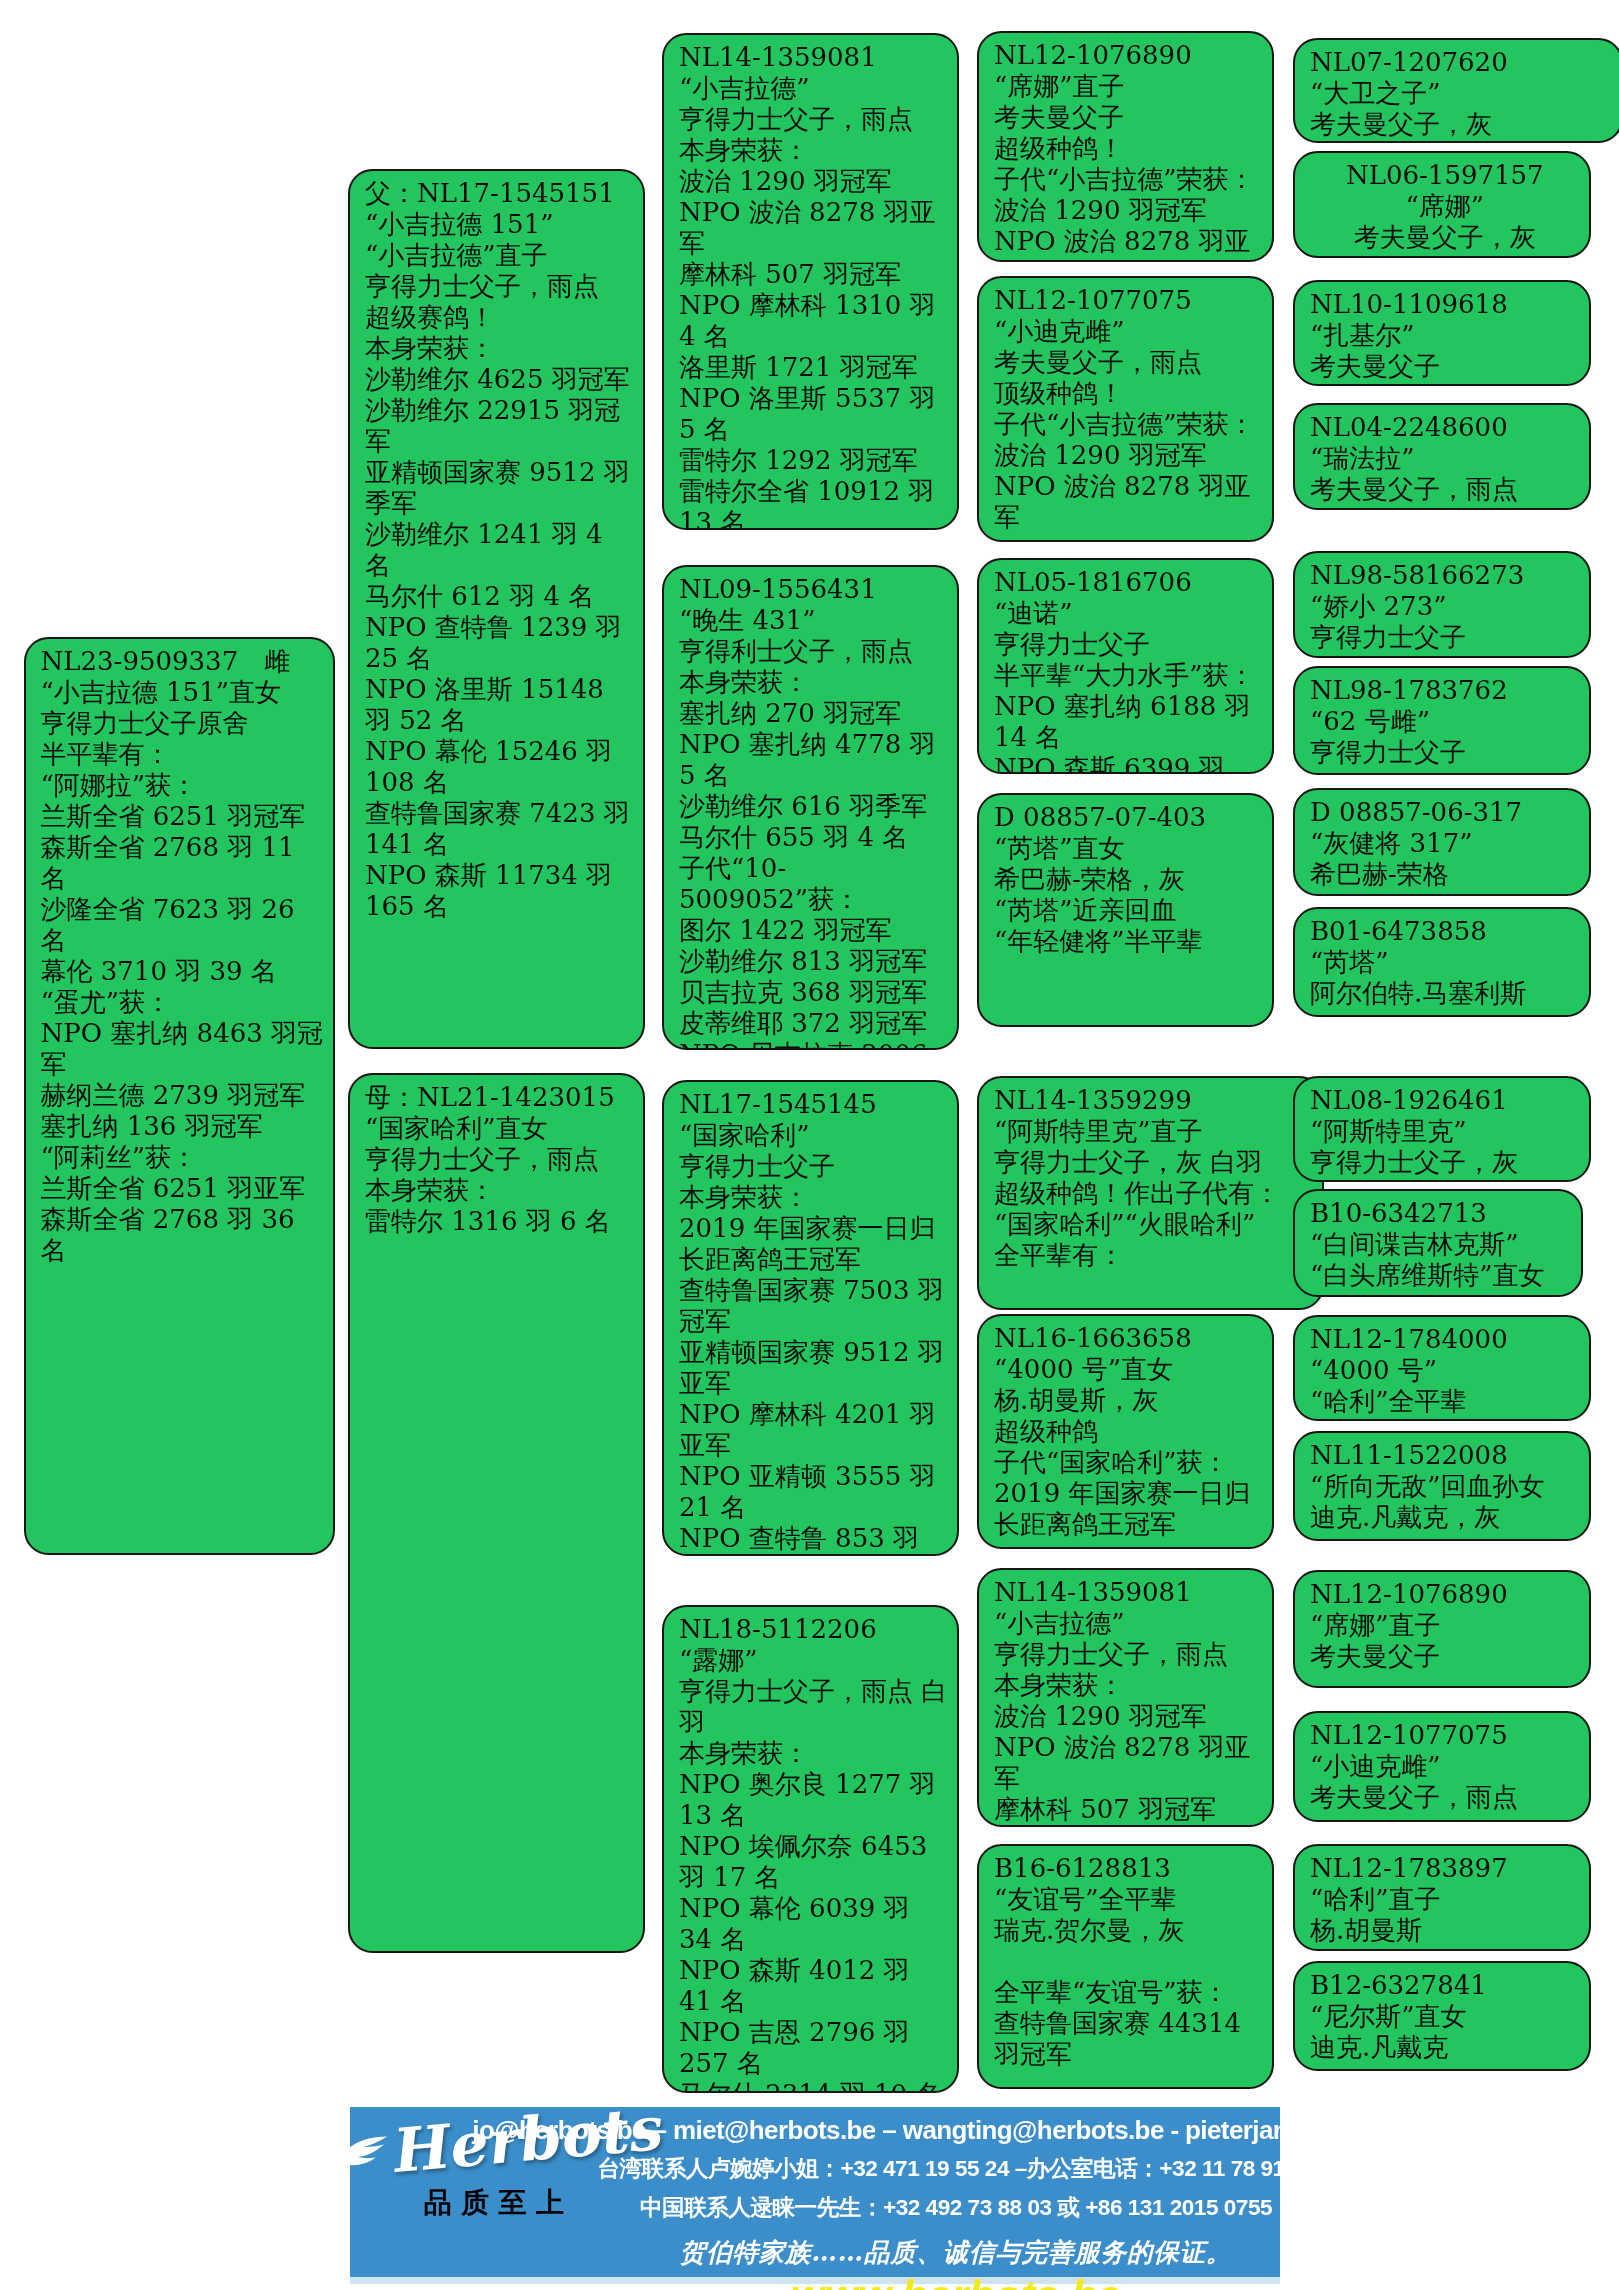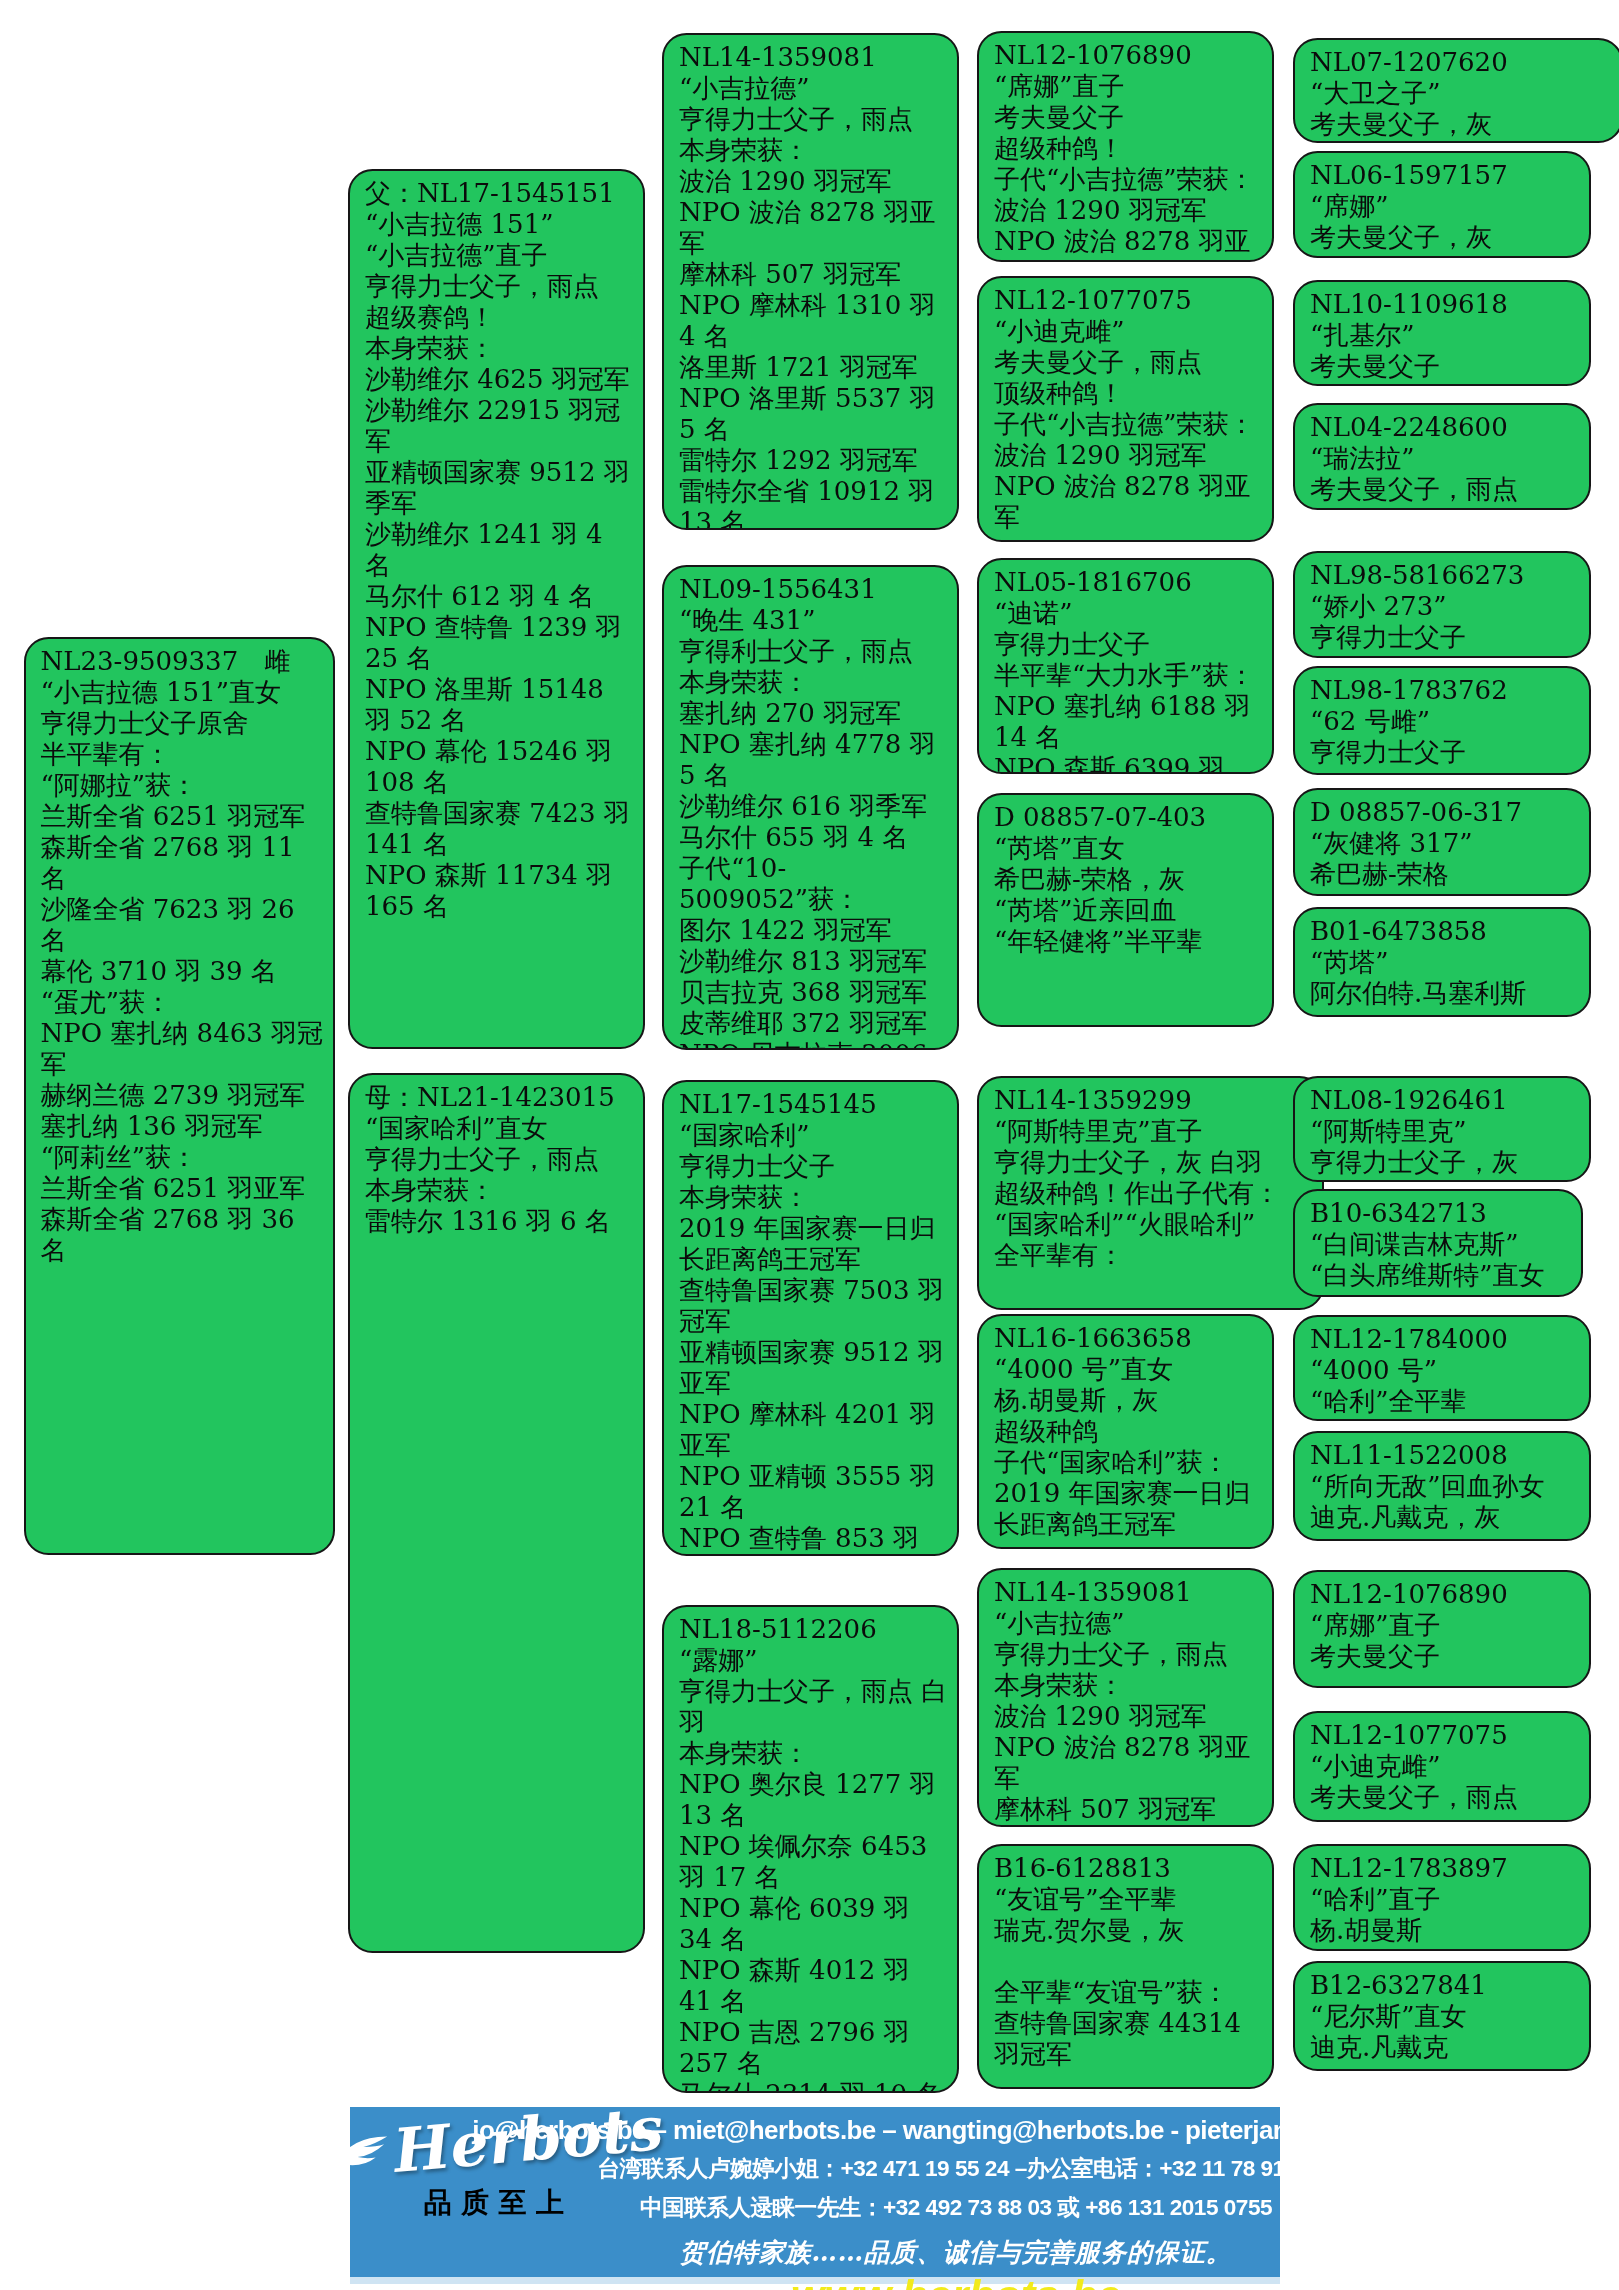--- a/index.html
+++ b/index.html
@@ -215,21 +215,21 @@
         <div class="pline">瑞克.贺尔曼，灰</div>
         <div class="pline"></div>
         <div class="pline">全平辈“友谊号”获：</div>
         <div class="pline">查特鲁国家赛 44314 羽冠军</div>
       </div>
       <div class="pbox" style="left: 1293px; top: 38px; width: 330px; height: 105px;">
         <div class="pline">NL07-1207620</div>
         <div class="pline">“大卫之子”</div>
         <div class="pline">考夫曼父子，灰</div>
       </div>
-      <div class="pbox" style="left: 1293px; top: 151px; width: 298px; height: 107px;">
+      <div class="pbox" style="left: 1293px; top: 151px; width: 298px; height: 107px; text-align: center;">
         <div class="pline">NL06-1597157</div>
         <div class="pline">“席娜”</div>
         <div class="pline">考夫曼父子，灰</div>
       </div>
       <div class="pbox" style="left: 1293px; top: 280px; width: 298px; height: 106px;">
         <div class="pline">NL10-1109618</div>
         <div class="pline">“扎基尔”</div>
         <div class="pline">考夫曼父子</div>
       </div>
       <div class="pbox" style="left: 1293px; top: 403px; width: 298px; height: 107px;">

